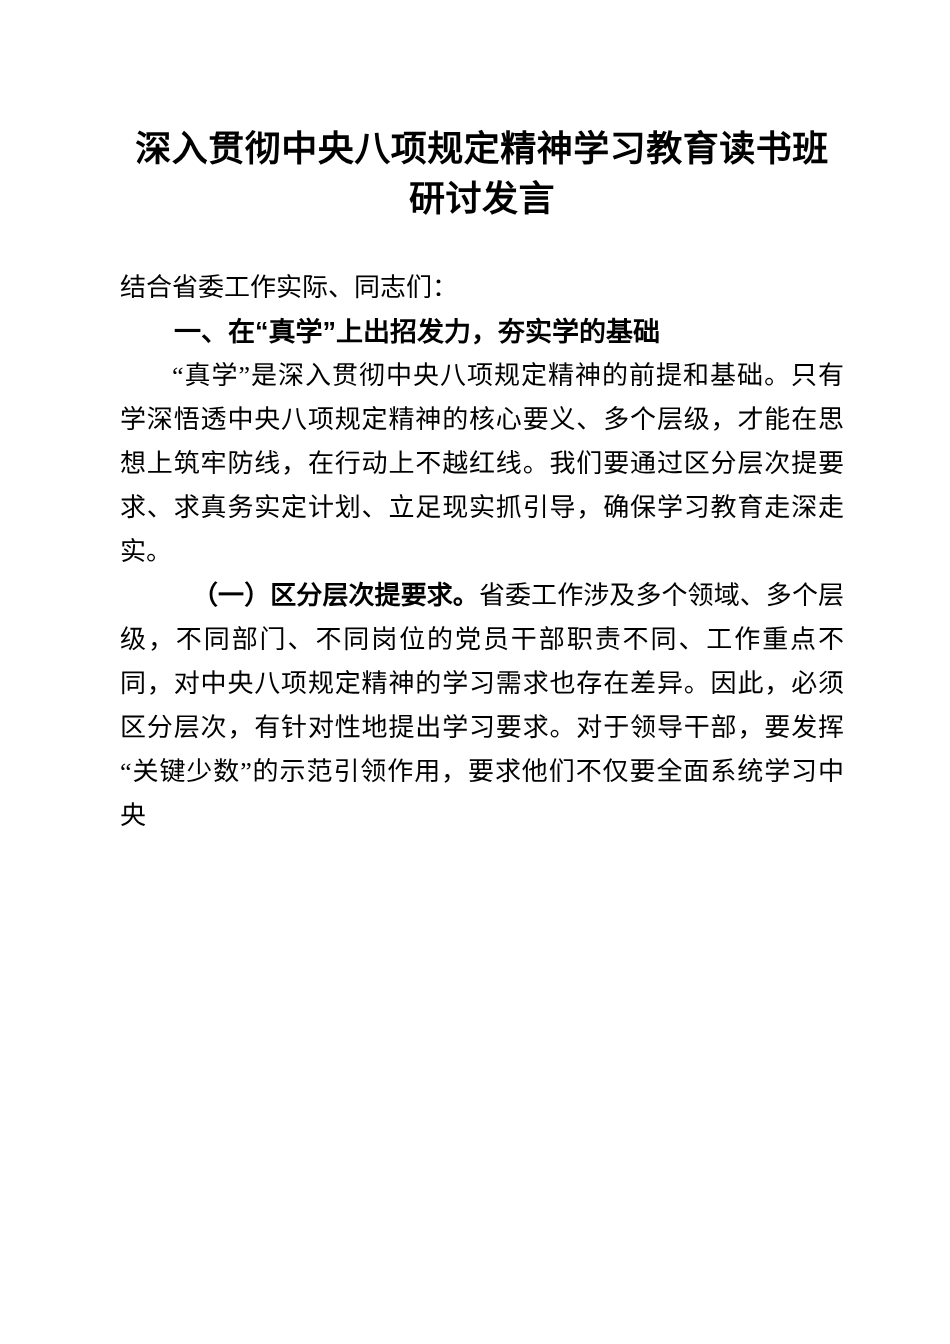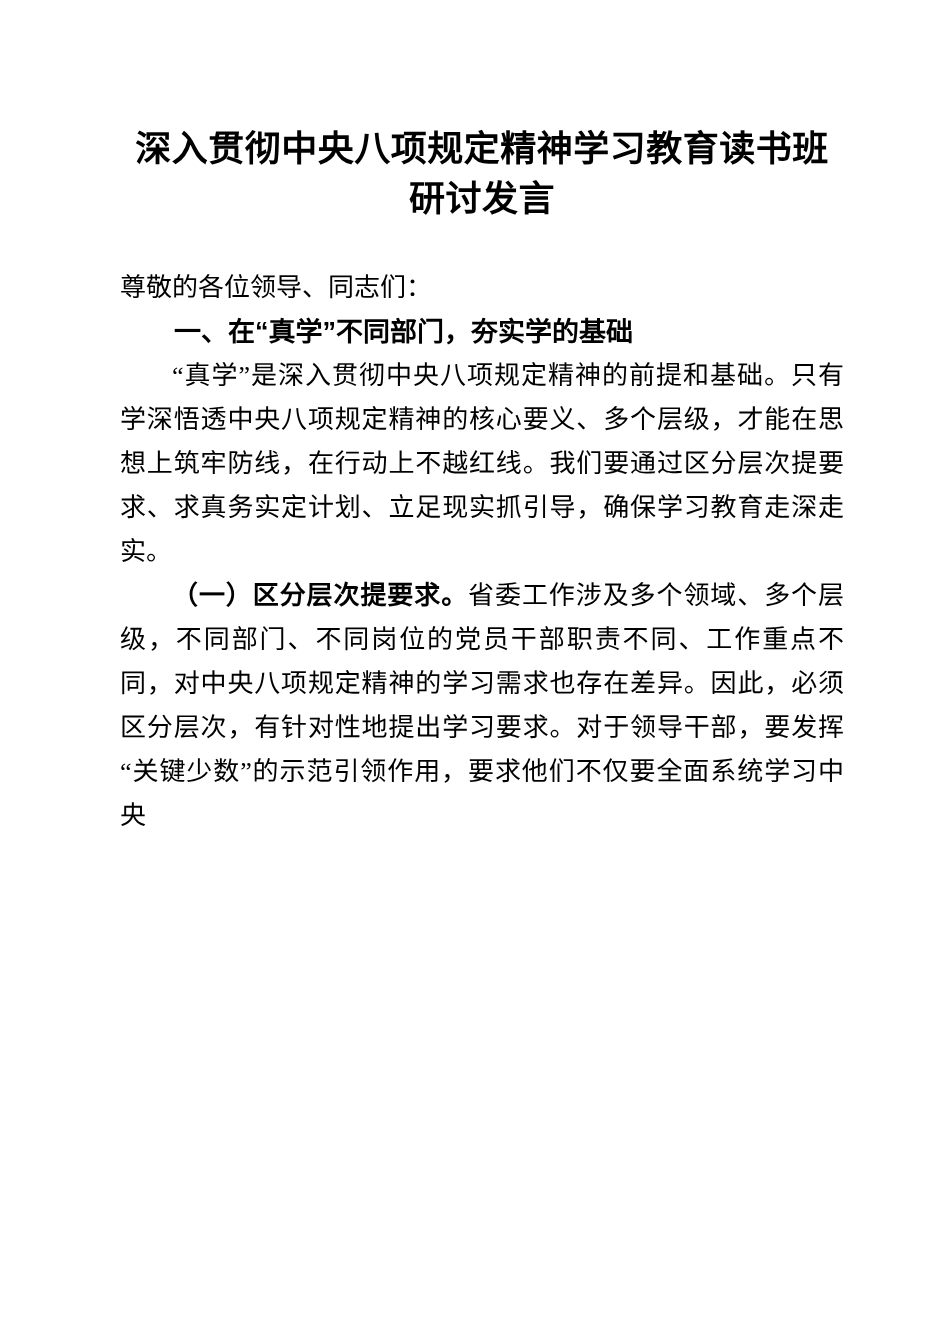--- a/index.html
+++ b/index.html
@@ -47,35 +47,36 @@
     text-indent: 2em;
   }
   .section-heading {
     font-family: "Liberation Sans", sans-serif;
     font-weight: bold;
     text-indent: 2em;
     font-size: 27px;
   }
   .sub-lead {
     font-weight: bold;
+    margin-left: 20px;
   }
 </style>
 </head>
 <body>
 
 <div class="page">
 
   <h1 class="doc-title">深入贯彻中央八项规定精神学习教育读书班研讨发言</h1>
 
   <div class="doc-body">
 
-    <p class="salutation">尊敬的各位领导、同志们：</p>
+    <p class="salutation">结合省委工作实际、同志们：</p>
 
 
-    <p class="section-heading">一、在“真学”不同部门，夯实学的基础</p>
+    <p class="section-heading">一、在“真学”上出招发力，夯实学的基础</p>
 
     <p class="para">“真学”是深入贯彻中央八项规定精神的前提和基础。只有学深悟透中央八项规定精神的核心要义、多个层级，才能在思想上筑牢防线，在行动上不越红线。我们要通过区分层次提要求、求真务实定计划、立足现实抓引导，确保学习教育走深走实。</p>
 
     <p class="para"><span class="sub-lead">（一）区分层次提要求。</span><span>省委工作涉及多个领域、多个层级，不同部门、不同岗位的党员干部职责不同、工作重点不同，对中央八项规定精神的学习需求也存在差异。因此，必须区分层次，有针对性地提出学习要求。对于领导干部，要发挥“关键少数”的示范引领作用，要求他们不仅要全面系统学习中央</span></p>
 
   </div>
 
 </div>
 
 </body></html>

